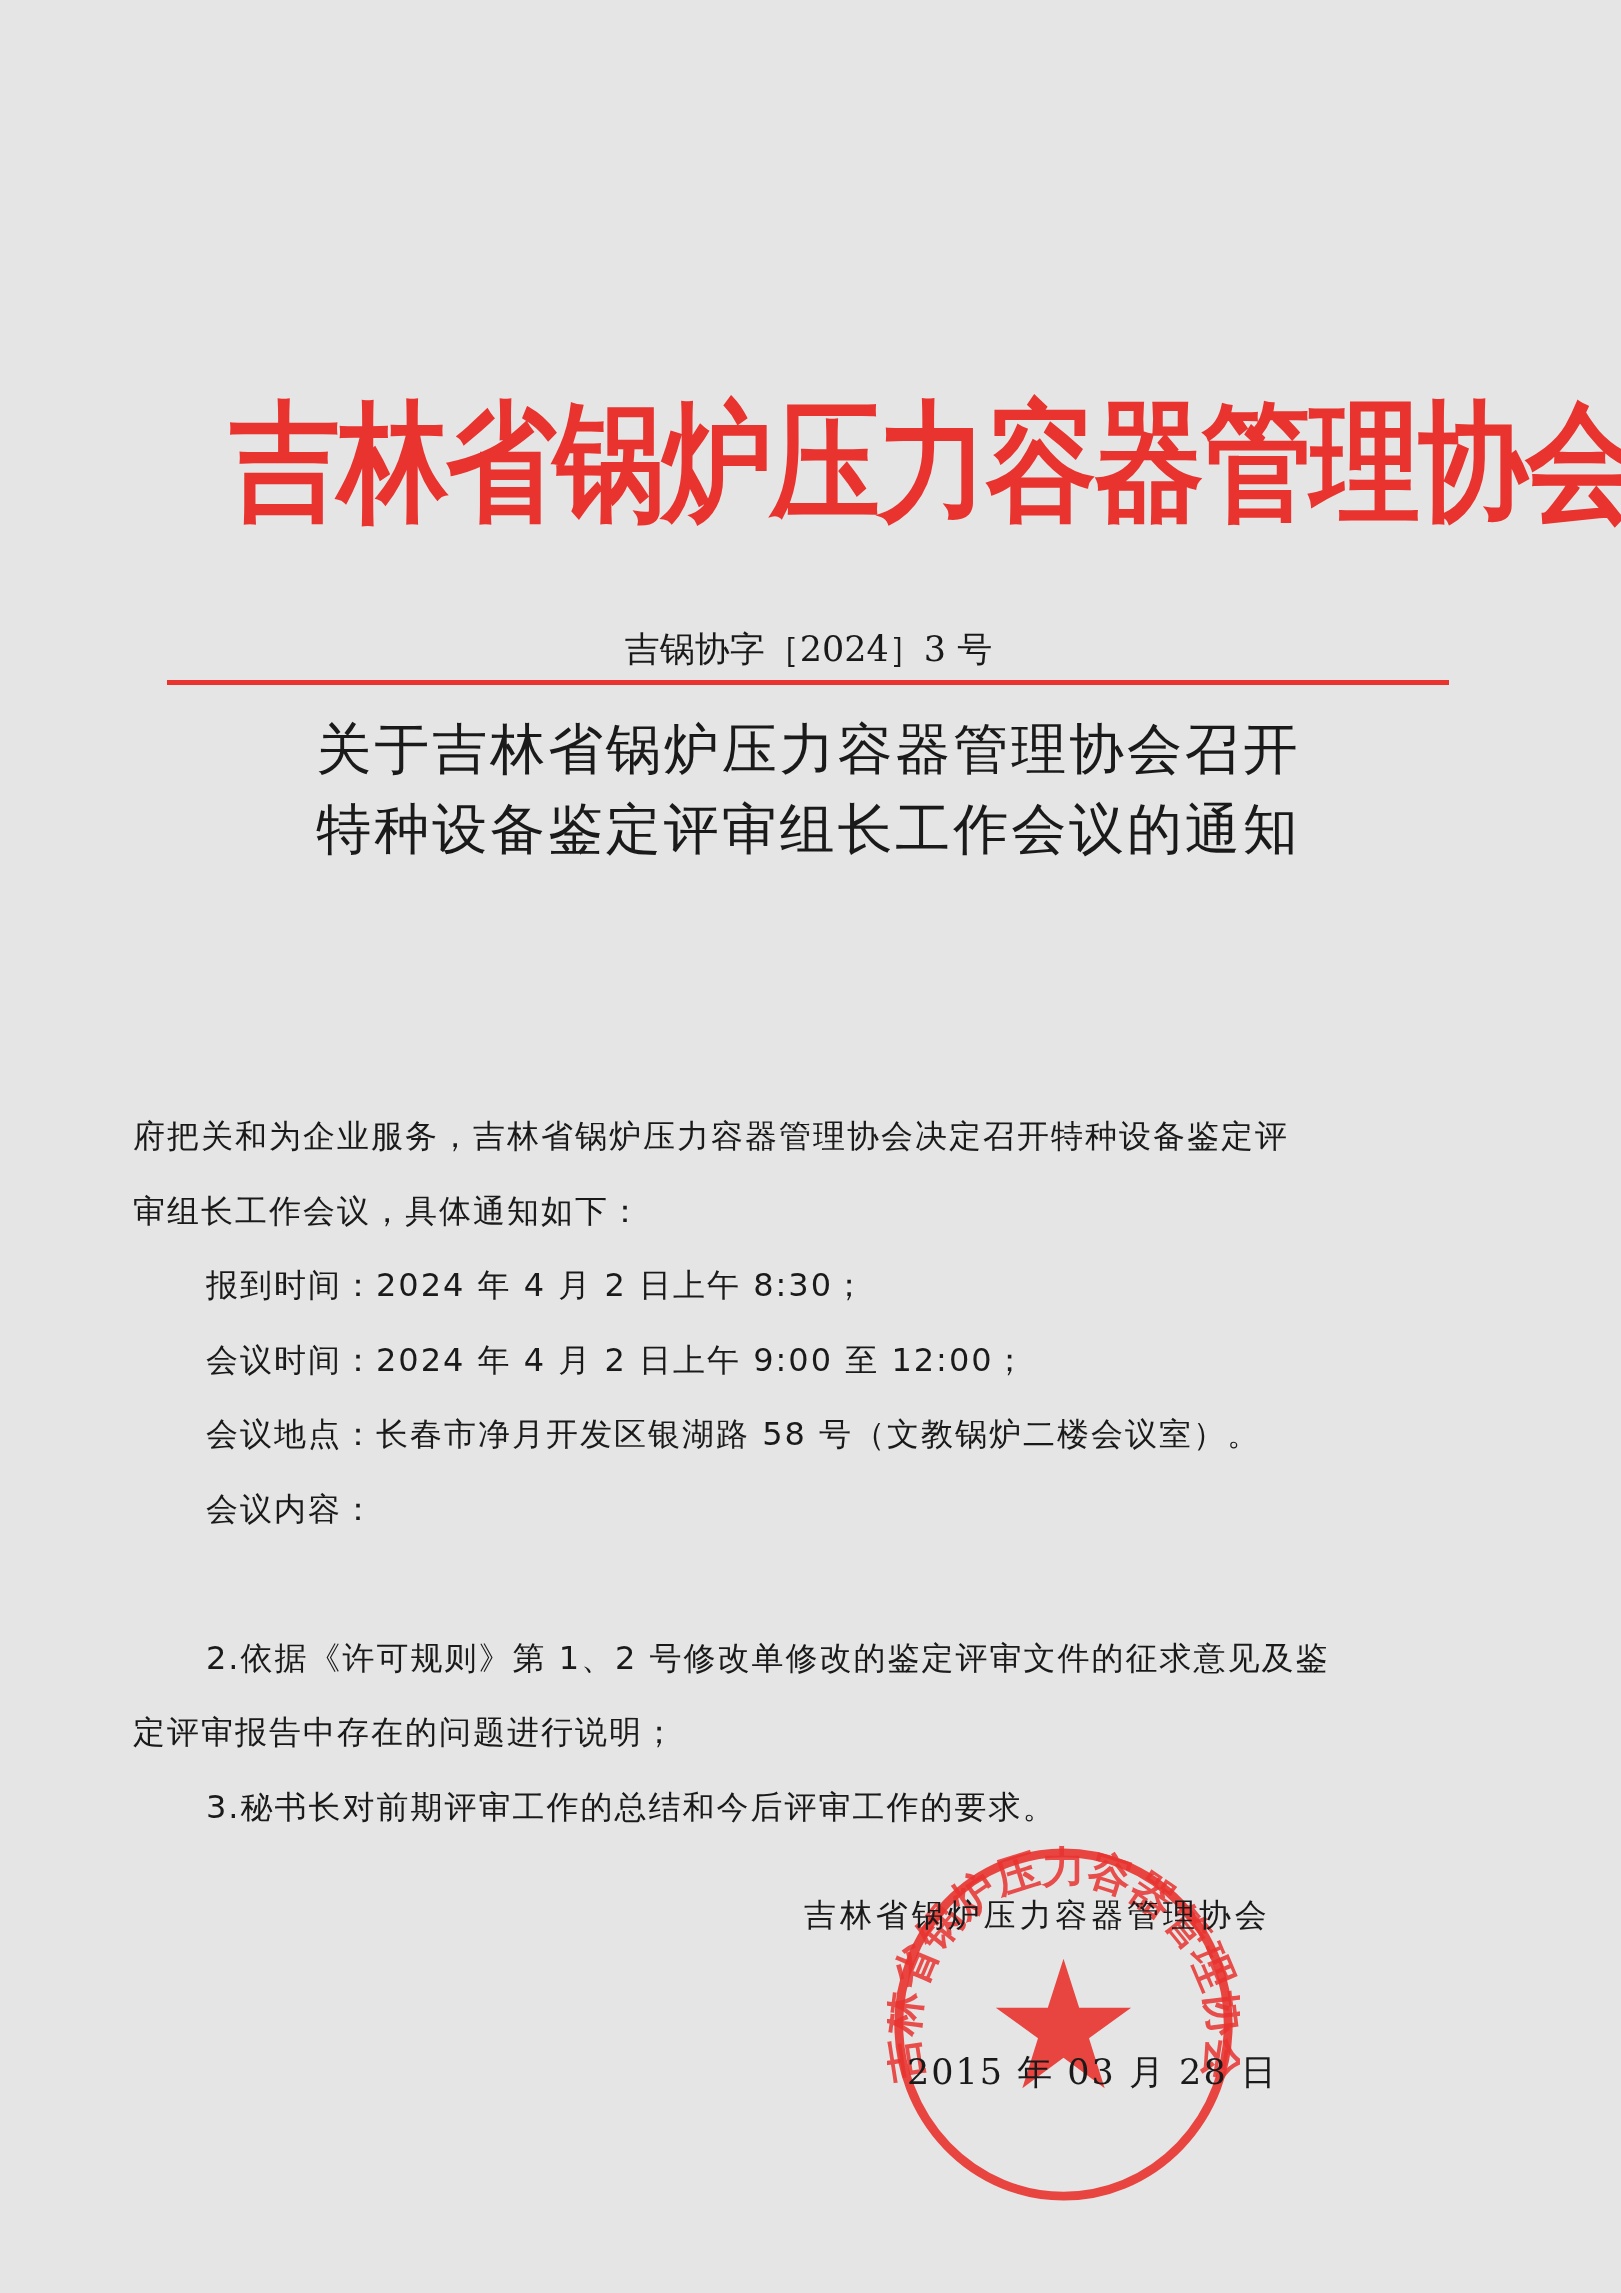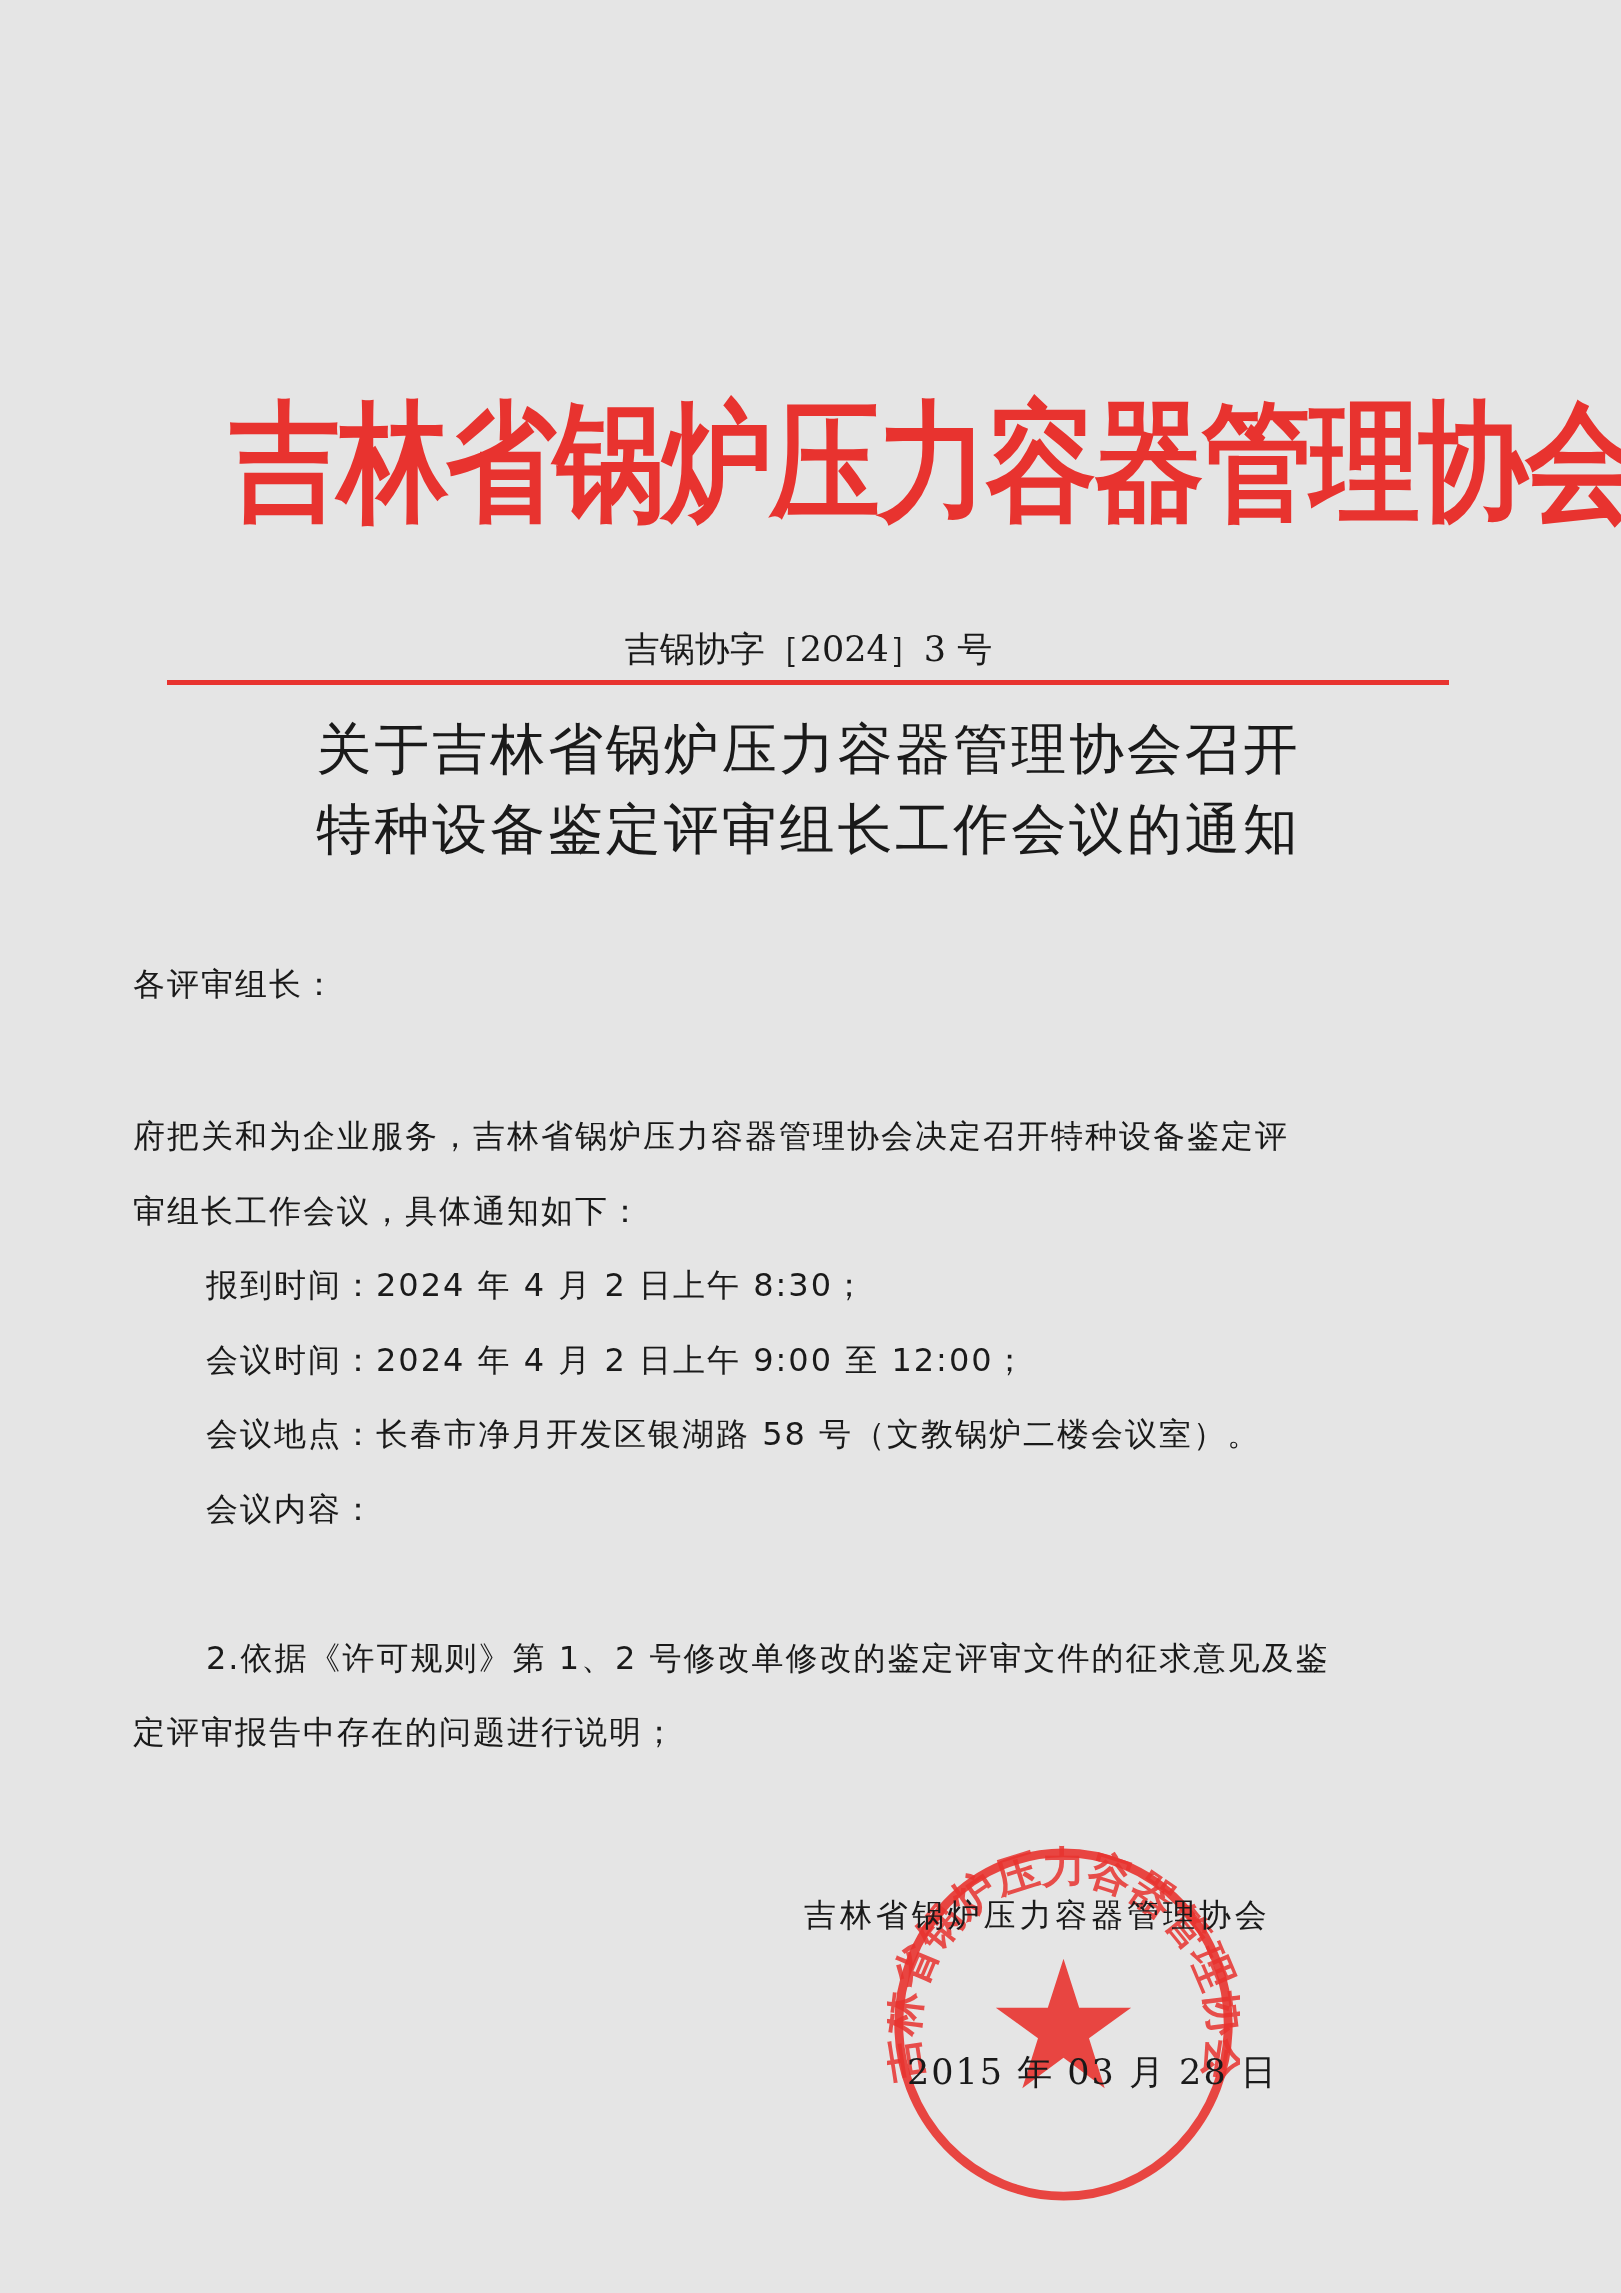--- a/index.html
+++ b/index.html
@@ -45,31 +45,31 @@
 
   <div class="masthead">吉林省锅炉压力容器管理协会</div>
 
   <div class="docnum">吉锅协字［2024］3 号</div>
 
   <div class="redrule"></div>
 
   <div class="doctitle" style="top:720px;">关于吉林省锅炉压力容器管理协会召开</div>
   <div class="doctitle" style="top:800px;">特种设备鉴定评审组长工作会议的通知</div>
 
-  <div class="body-text" style="top:961px;">各评审组长：</div>
   <div class="body-text" style="top:1113px;">府把关和为企业服务，吉林省锅炉压力容器管理协会决定召开特种设备鉴定评</div>
   <div class="body-text" style="top:1188px;">审组长工作会议，具体通知如下：</div>
 
   <div class="body-text indent" style="top:1262px;">报到时间：2024 年 4 月 2 日上午 8:30；</div>
   <div class="body-text indent" style="top:1337px;">会议时间：2024 年 4 月 2 日上午 9:00 至 12:00；</div>
   <div class="body-text indent" style="top:1411px;">会议地点：长春市净月开发区银湖路 58 号（文教锅炉二楼会议室）。</div>
   <div class="body-text indent" style="top:1486px;">会议内容：</div>
 
   <div class="body-text indent" style="top:1635px;">2.依据《许可规则》第 1、2 号修改单修改的鉴定评审文件的征求意见及鉴</div>
   <div class="body-text" style="top:1709px;">定评审报告中存在的问题进行说明；</div>
+  <div class="body-text indent" style="top:1784px;">3.秘书长对前期评审工作的总结和今后评审工作的要求。</div>
 
   <svg class="seal" viewBox="0 0 360 370">
     <defs>
       <path id="sealArc" d="M 70 300 A 150 155 0 1 1 290 300"></path>
     </defs>
     <ellipse cx="180" cy="185" rx="168" ry="175" fill="none" stroke="#e8332f" stroke-width="9" opacity="0.9"></ellipse>
     <text font-family="DejaVu Sans, sans-serif" font-size="44" font-weight="bold" fill="#e8332f" opacity="0.85">
       <textPath href="#sealArc" startOffset="50%" text-anchor="middle">吉林省锅炉压力容器管理协会</textPath>
     </text>
     <polygon points="180,118 196,168 249,168 206,199 222,250 180,219 138,250 154,199 111,168 164,168" fill="#e8332f" opacity="0.9"></polygon>

